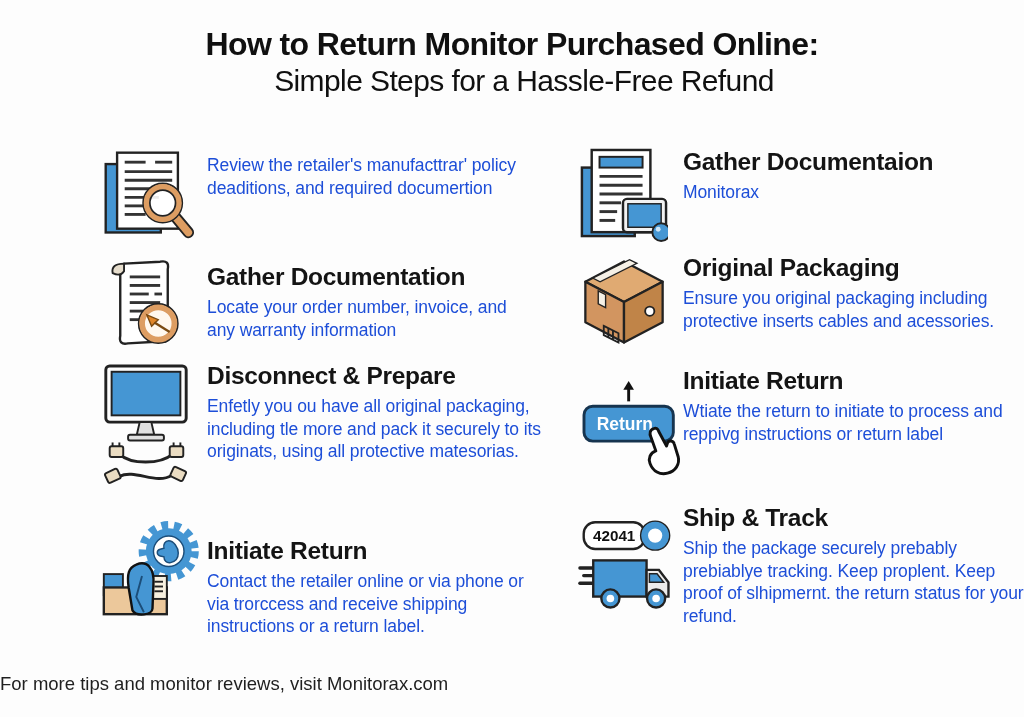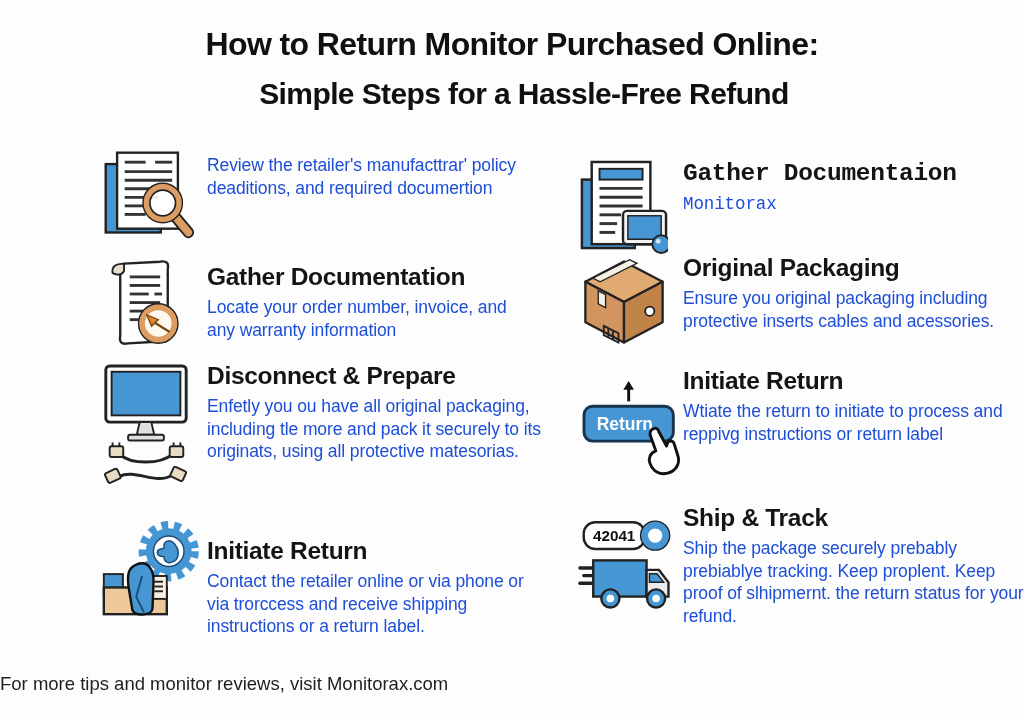--- a/index.html
+++ b/index.html
@@ -3,37 +3,37 @@
 <meta charset="utf-8">
 <style>
   html,body{margin:0;padding:0;background:#e8e8e8;}
   .stage{
     position:relative;width:1024px;height:717px;margin:0 auto;
     background:#fdfdfd;overflow:hidden;
     font-family:"Liberation Sans",sans-serif;color:#1a1a1a;
   }
   .title-block{position:absolute;top:26px;left:0;width:100%;text-align:center;color:#101010;}
   .title-l1{font-size:32px;font-weight:700;letter-spacing:-.6px;line-height:1.15;}
-  .title-l2{font-size:30px;font-weight:700;letter-spacing:-.6px;line-height:1.15;margin-top:14px;padding-left:24px;}
+  .title-l2{font-size:30px;font-weight:400;letter-spacing:-.6px;line-height:1.15;margin-top:1px;padding-left:24px;}
   .section{position:absolute;}
   .icon-box{position:absolute;left:0;}
   .text-box{position:absolute;}
   .sec-title{font-size:24.5px;font-weight:700;color:#141414;letter-spacing:-.3px;margin:0 0 5px 0;line-height:1.1;}
   .sec-desc{font-size:17.5px;color:#1d4ed8;line-height:1.3;letter-spacing:-.1px;}
   .footer{position:absolute;top:673px;left:0;width:100%;font-size:18.5px;color:#1f1f1f;}
   
   .s1{left:100px;top:148px;width:440px;height:100px;}
   .s1 .icon-box{top:0}  .s1 .text-box{left:107px;top:6px;width:330px;}
   .s2{left:100px;top:256px;width:440px;height:100px;}
   .s2 .icon-box{top:0}  .s2 .text-box{left:107px;top:8px;width:330px;}
   .s3{left:100px;top:358px;width:440px;height:140px;}
   .s3 .icon-box{top:2px}.s3 .text-box{left:107px;top:5px;width:335px;}
   .s4{left:100px;top:520px;width:440px;height:120px;}
   .s4 .icon-box{top:0}  .s4 .text-box{left:107px;top:18px;width:340px;}
-  .s5{left:578px;top:156px;width:446px;height:100px;font-family:Liberation Mono, monospace;}
+  .s5{left:578px;top:144px;width:446px;height:100px;}
   .s5 .icon-box{top:2px}.s5 .text-box{left:105px;top:5px;width:340px;}
   .s6{left:578px;top:252px;width:446px;height:105px;}
   .s6 .icon-box{top:4px}.s6 .text-box{left:105px;top:3px;width:340px;}
   .s7{left:578px;top:368px;width:446px;height:110px;}
   .s7 .icon-box{top:12px}.s7 .text-box{left:105px;top:0;width:340px;}
   .s8{left:578px;top:505px;width:446px;height:130px;}
   .s8 .icon-box{top:8px}.s8 .text-box{left:105px;top:0;width:345px;}
 </style>
 </head>
 <body>

